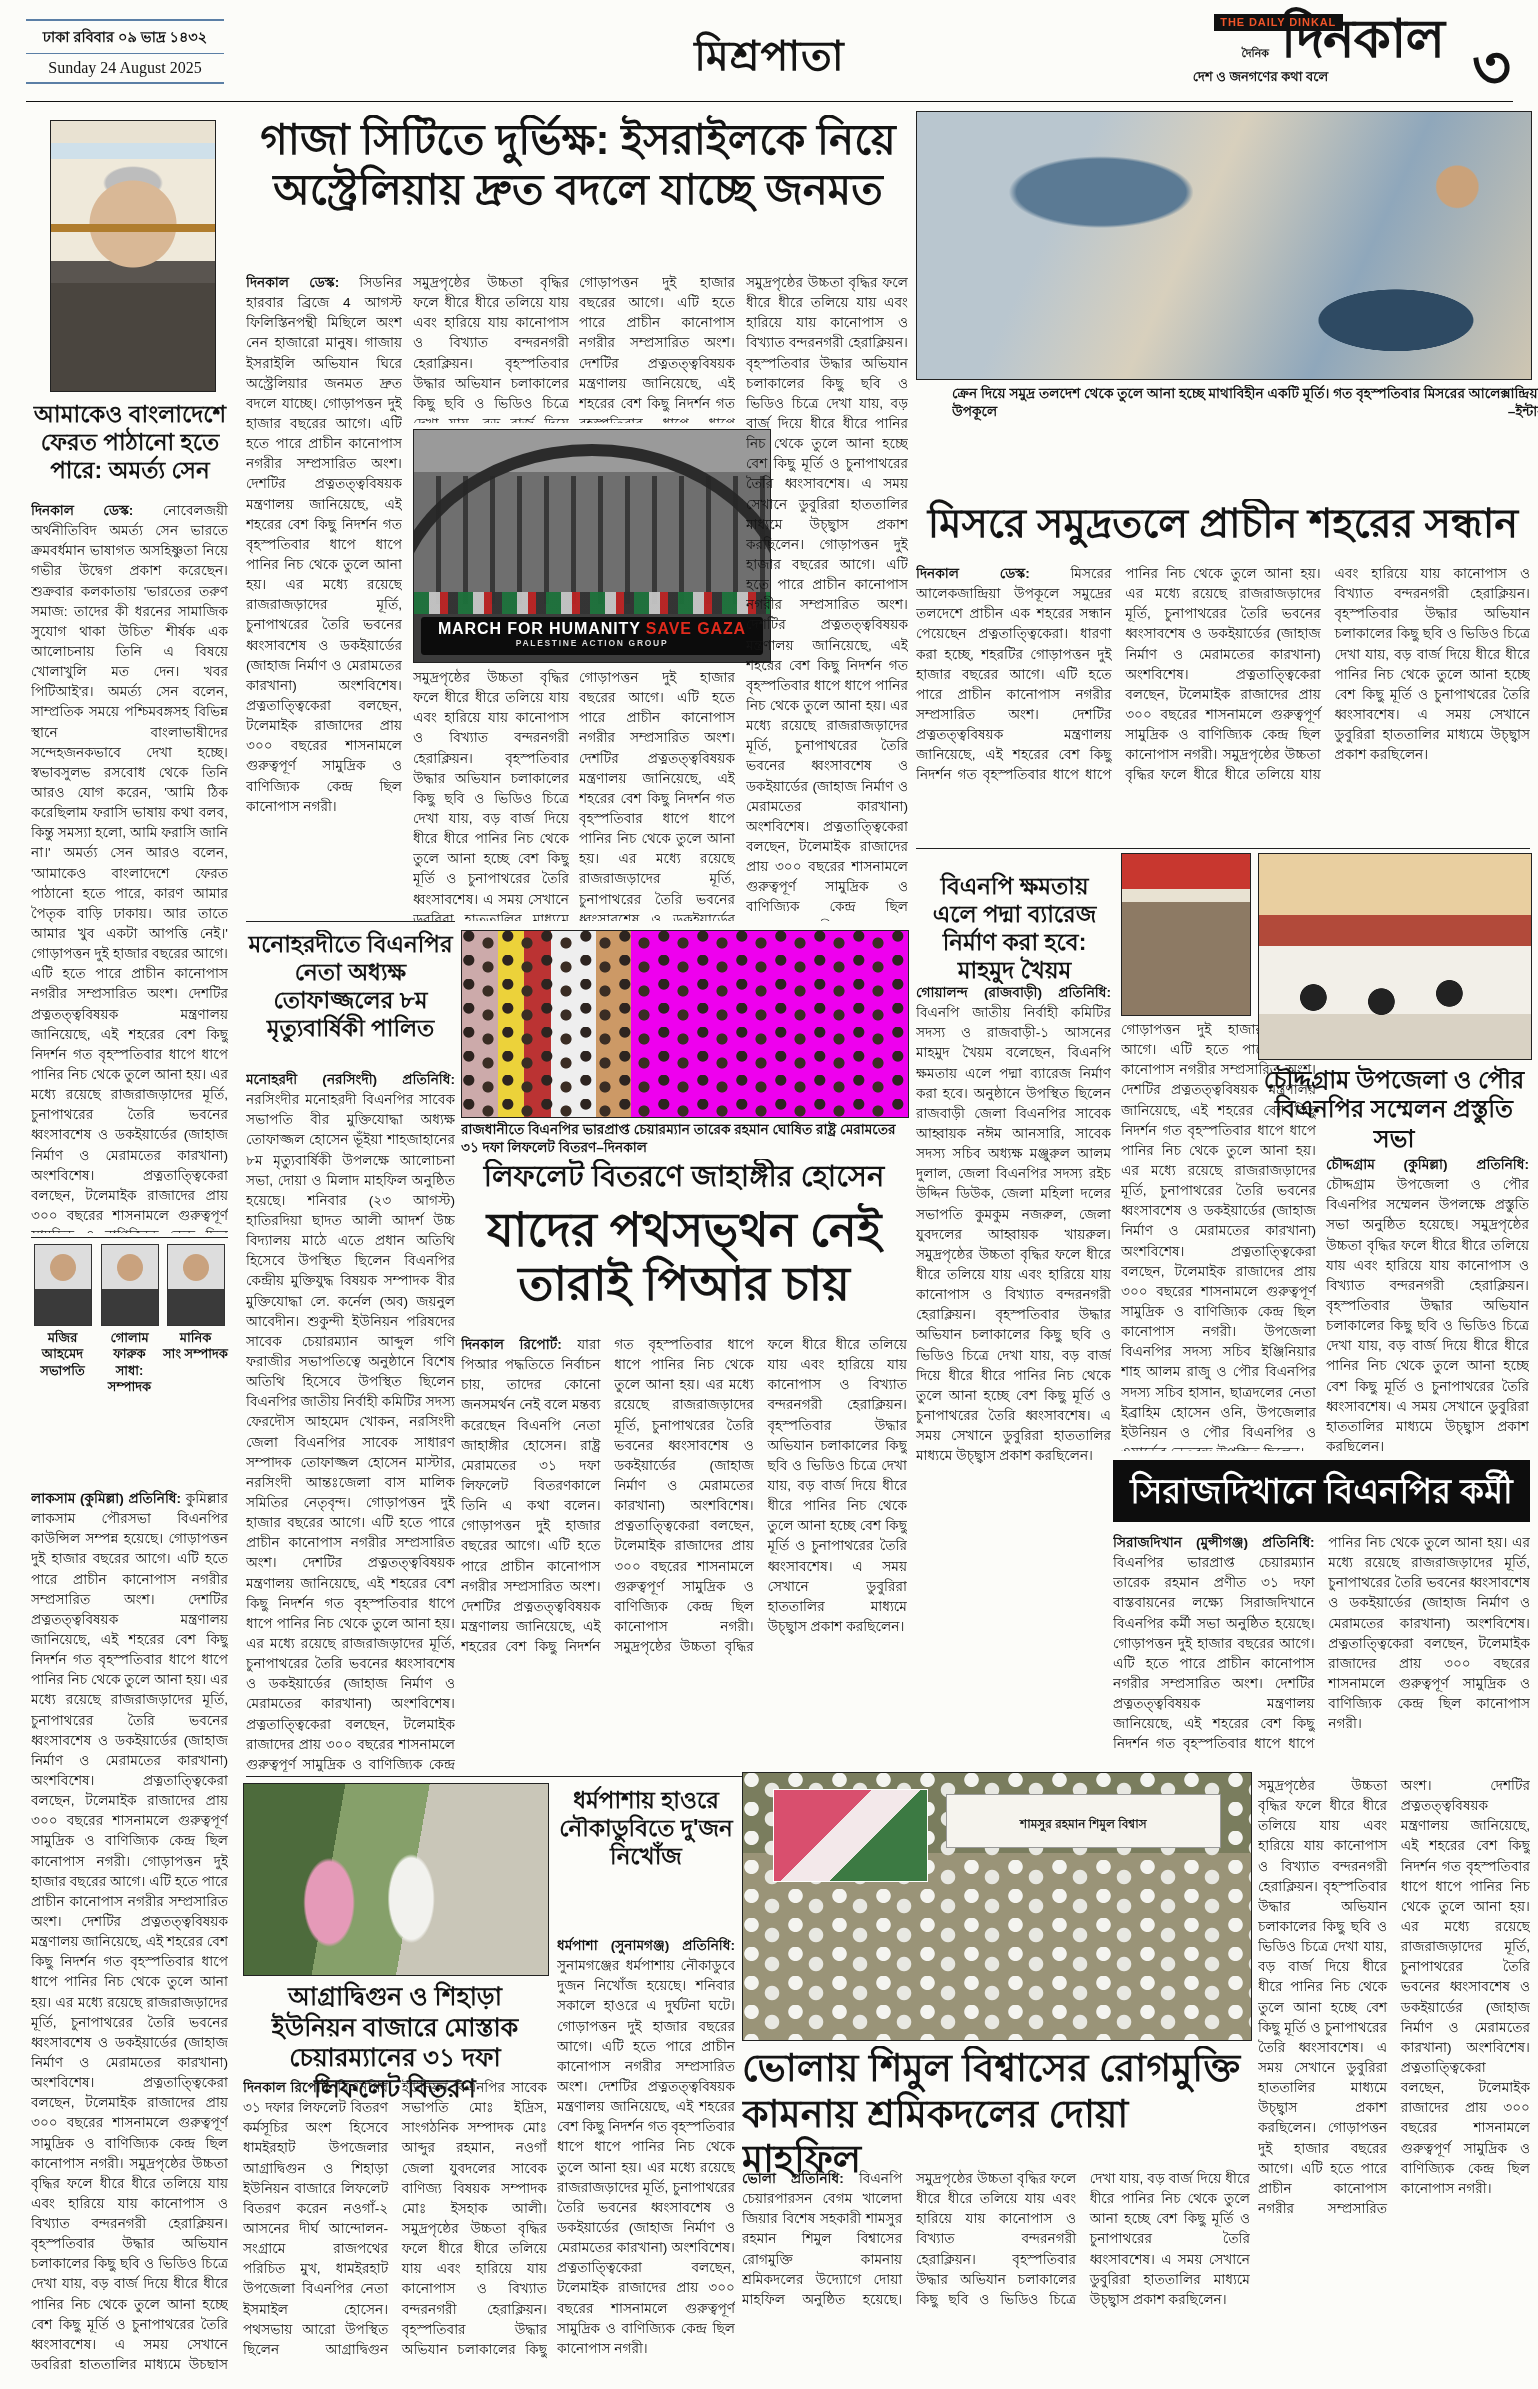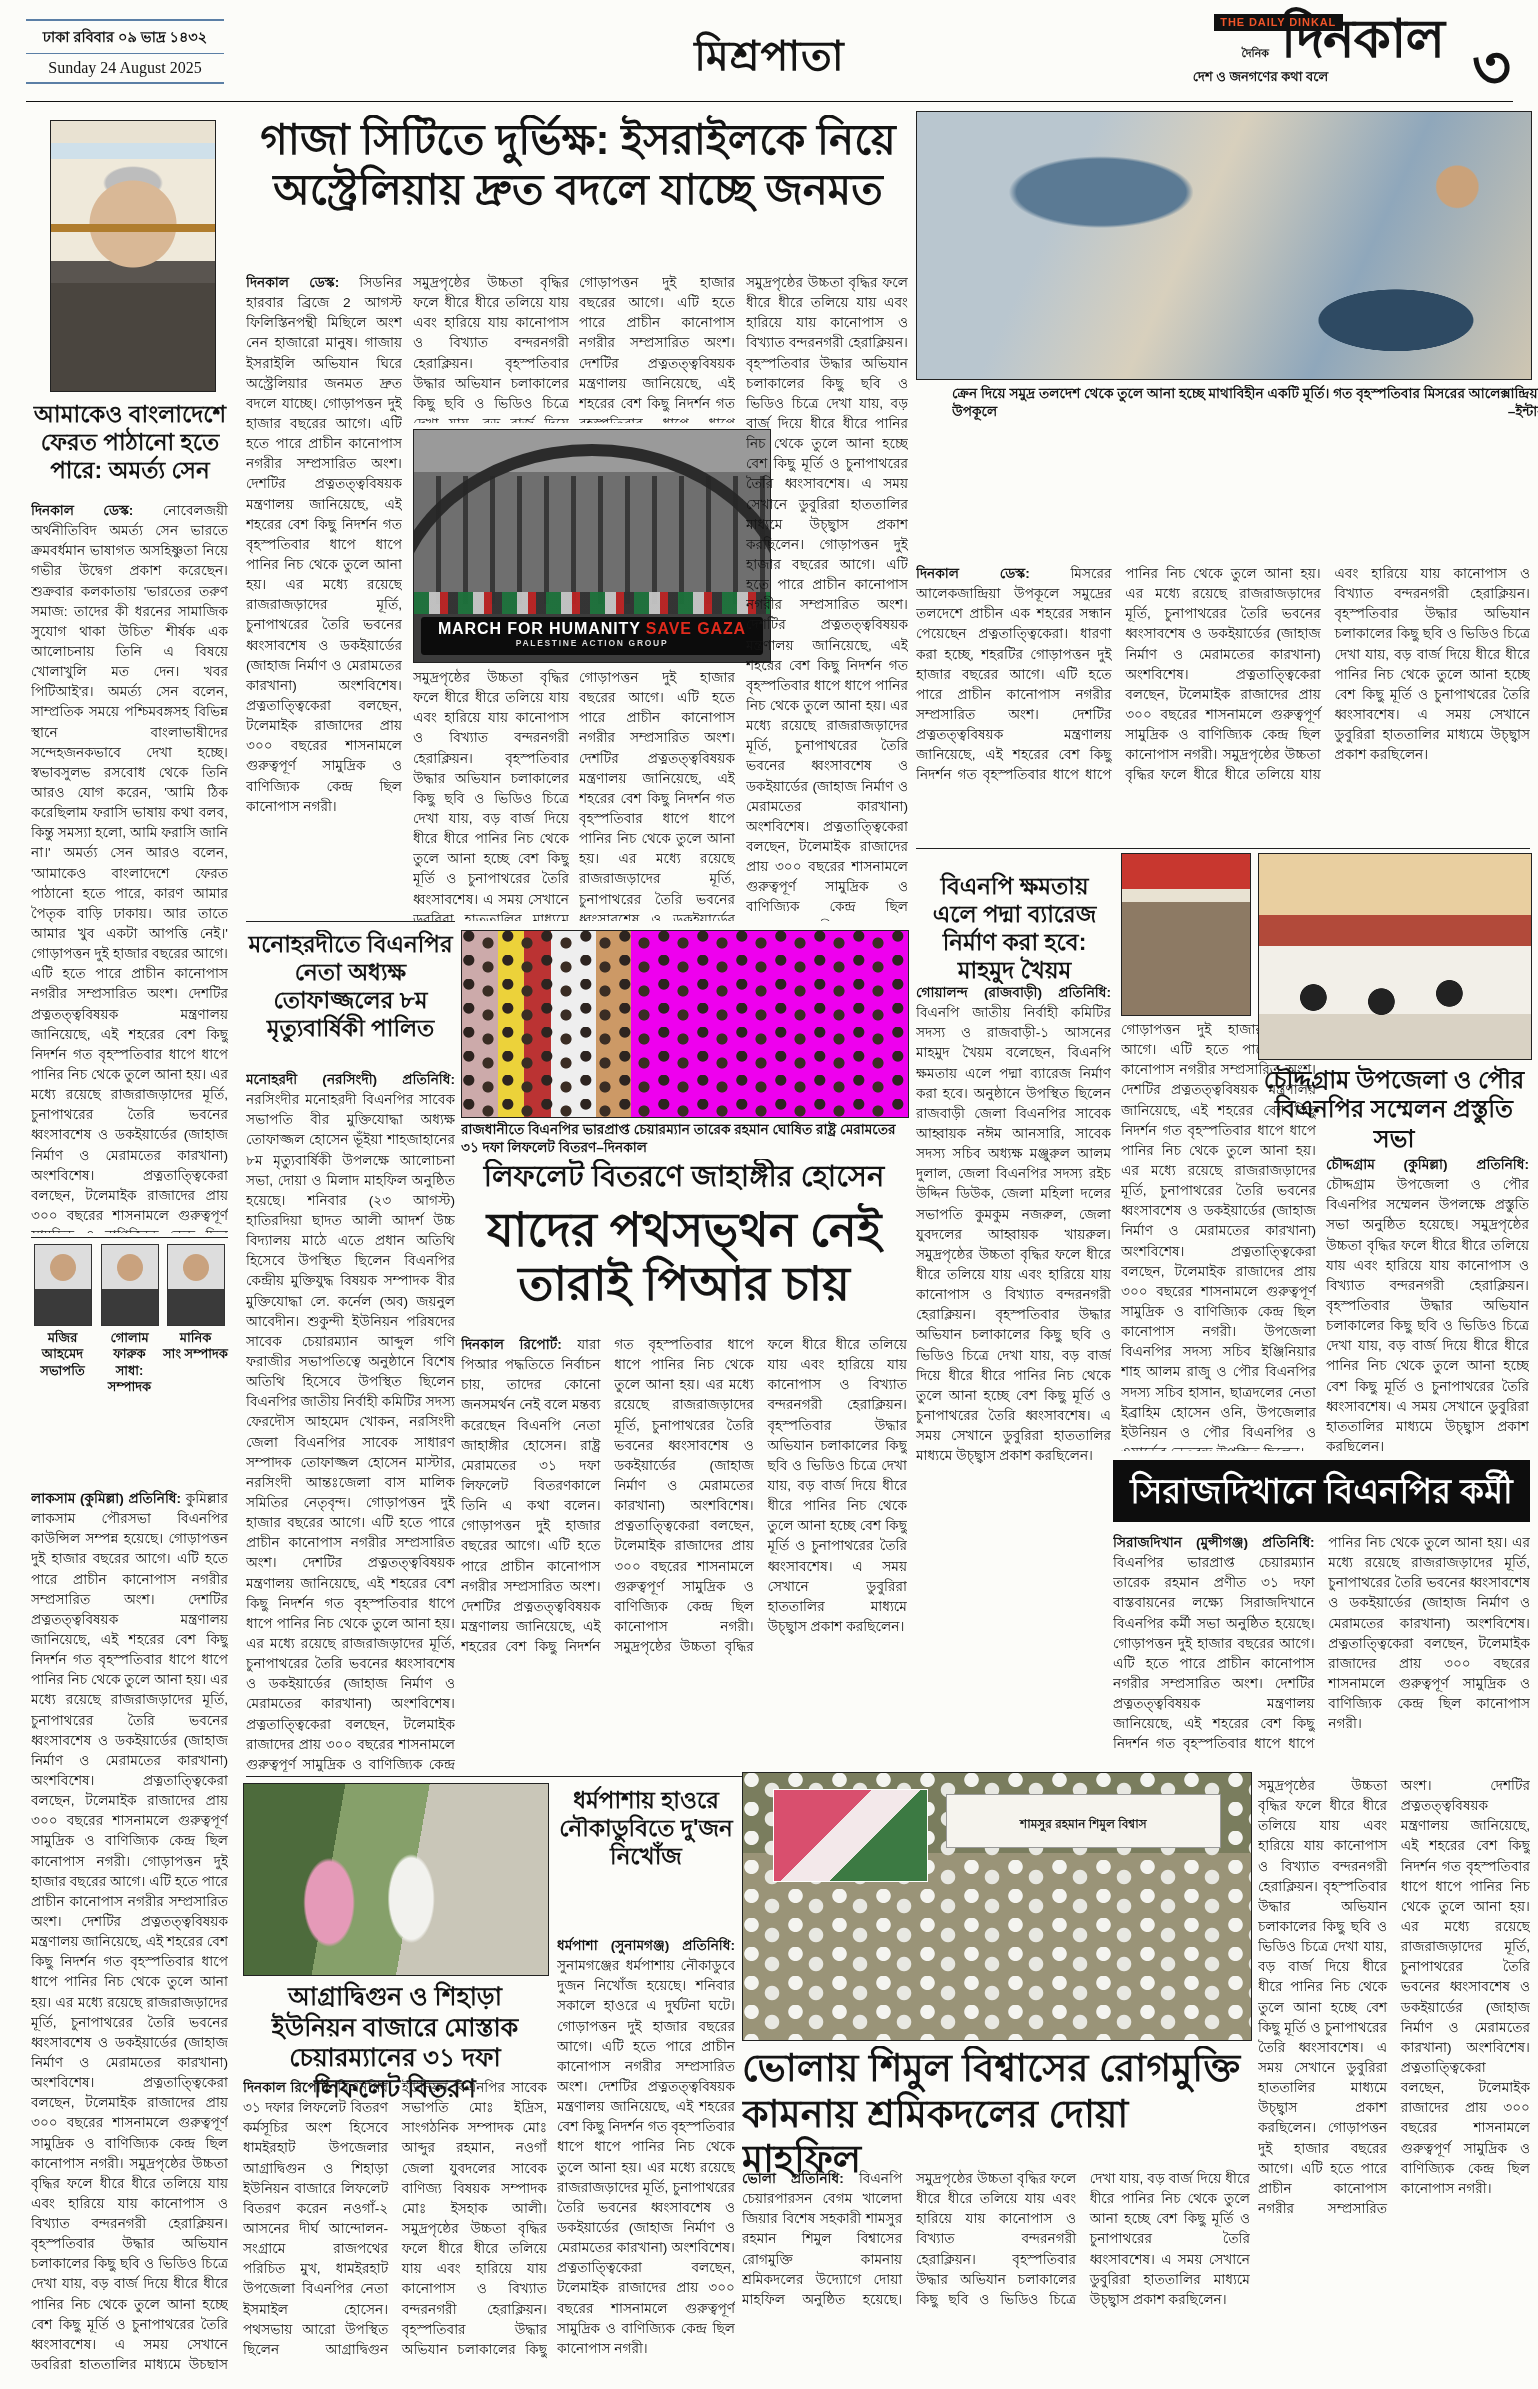--- a/index.html
+++ b/index.html
@@ -196,21 +196,21 @@
   <div class="abs bt" id="lk-body">
     <span class="dl">লাকসাম (কুমিল্লা) প্রতিনিধি:</span>
     <span>কুমিল্লার লাকসাম পৌরসভা বিএনপির কাউন্সিল সম্পন্ন হয়েছে।</span>
     <span> গোড়াপত্তন দুই হাজার বছরের আগে। এটি হতে পারে প্রাচীন কানোপাস নগরীর সম্প্রসারিত অংশ। দেশটির প্রত্নতত্ত্ববিষয়ক মন্ত্রণালয় জানিয়েছে, এই শহরের বেশ কিছু নিদর্শন গত বৃহস্পতিবার ধাপে ধাপে পানির নিচ থেকে তুলে আনা হয়। এর মধ্যে রয়েছে রাজরাজড়াদের মূর্তি, চুনাপাথরের তৈরি ভবনের ধ্বংসাবশেষ ও ডকইয়ার্ডের (জাহাজ নির্মাণ ও মেরামতের কারখানা) অংশবিশেষ। প্রত্নতাত্ত্বিকেরা বলছেন, টলেমাইক রাজাদের প্রায় ৩০০ বছরের শাসনামলে গুরুত্বপূর্ণ সামুদ্রিক ও বাণিজ্যিক কেন্দ্র ছিল কানোপাস নগরী। গোড়াপত্তন দুই হাজার বছরের আগে। এটি হতে পারে প্রাচীন কানোপাস নগরীর সম্প্রসারিত অংশ। দেশটির প্রত্নতত্ত্ববিষয়ক মন্ত্রণালয় জানিয়েছে, এই শহরের বেশ কিছু নিদর্শন গত বৃহস্পতিবার ধাপে ধাপে পানির নিচ থেকে তুলে আনা হয়। এর মধ্যে রয়েছে রাজরাজড়াদের মূর্তি, চুনাপাথরের তৈরি ভবনের ধ্বংসাবশেষ ও ডকইয়ার্ডের (জাহাজ নির্মাণ ও মেরামতের কারখানা) অংশবিশেষ। প্রত্নতাত্ত্বিকেরা বলছেন, টলেমাইক রাজাদের প্রায় ৩০০ বছরের শাসনামলে গুরুত্বপূর্ণ সামুদ্রিক ও বাণিজ্যিক কেন্দ্র ছিল কানোপাস নগরী। </span>
     <span> সমুদ্রপৃষ্ঠের উচ্চতা বৃদ্ধির ফলে ধীরে ধীরে তলিয়ে যায় এবং হারিয়ে যায় কানোপাস ও বিখ্যাত বন্দরনগরী হেরাক্লিয়ন। বৃহস্পতিবার উদ্ধার অভিযান চলাকালের কিছু ছবি ও ভিডিও চিত্রে দেখা যায়, বড় বার্জ দিয়ে ধীরে ধীরে পানির নিচ থেকে তুলে আনা হচ্ছে বেশ কিছু মূর্তি ও চুনাপাথরের তৈরি ধ্বংসাবশেষ। এ সময় সেখানে ডুবুরিরা হাততালির মাধ্যমে উচ্ছ্বাস প্রকাশ করছিলেন। </span>
   </div>
 
   <div class="abs hc" id="gz-head">গাজা সিটিতে দুর্ভিক্ষ: ইসরাইলকে নিয়ে অস্ট্রেলিয়ায় দ্রুত বদলে যাচ্ছে জনমত</div>
   <div class="abs bt" id="gz-c1">
     <span class="dl">দিনকাল ডেস্ক:</span>
-    <span>সিডনির হারবার ব্রিজে 2 আগস্ট ফিলিস্তিনপন্থী মিছিলে অংশ নেন হাজারো মানুষ। গাজায় ইসরাইলি অভিযান ঘিরে অস্ট্রেলিয়ার জনমত দ্রুত বদলে যাচ্ছে।</span>
+    <span>সিডনির হারবার ব্রিজে 4 আগস্ট ফিলিস্তিনপন্থী মিছিলে অংশ নেন হাজারো মানুষ। গাজায় ইসরাইলি অভিযান ঘিরে অস্ট্রেলিয়ার জনমত দ্রুত বদলে যাচ্ছে।</span>
     <span> গোড়াপত্তন দুই হাজার বছরের আগে। এটি হতে পারে প্রাচীন কানোপাস নগরীর সম্প্রসারিত অংশ। দেশটির প্রত্নতত্ত্ববিষয়ক মন্ত্রণালয় জানিয়েছে, এই শহরের বেশ কিছু নিদর্শন গত বৃহস্পতিবার ধাপে ধাপে পানির নিচ থেকে তুলে আনা হয়। এর মধ্যে রয়েছে রাজরাজড়াদের মূর্তি, চুনাপাথরের তৈরি ভবনের ধ্বংসাবশেষ ও ডকইয়ার্ডের (জাহাজ নির্মাণ ও মেরামতের কারখানা) অংশবিশেষ। প্রত্নতাত্ত্বিকেরা বলছেন, টলেমাইক রাজাদের প্রায় ৩০০ বছরের শাসনামলে গুরুত্বপূর্ণ সামুদ্রিক ও বাণিজ্যিক কেন্দ্র ছিল কানোপাস নগরী। </span>
   </div>
   <div class="abs bt" id="gz-c2a"><span> সমুদ্রপৃষ্ঠের উচ্চতা বৃদ্ধির ফলে ধীরে ধীরে তলিয়ে যায় এবং হারিয়ে যায় কানোপাস ও বিখ্যাত বন্দরনগরী হেরাক্লিয়ন। বৃহস্পতিবার উদ্ধার অভিযান চলাকালের কিছু ছবি ও ভিডিও চিত্রে দেখা যায়, বড় বার্জ দিয়ে ধীরে ধীরে পানির নিচ থেকে তুলে আনা হচ্ছে বেশ কিছু মূর্তি ও চুনাপাথরের তৈরি ধ্বংসাবশেষ। এ সময় সেখানে ডুবুরিরা হাততালির মাধ্যমে উচ্ছ্বাস প্রকাশ করছিলেন। </span></div>
   <div class="abs bt" id="gz-c3a"><span> গোড়াপত্তন দুই হাজার বছরের আগে। এটি হতে পারে প্রাচীন কানোপাস নগরীর সম্প্রসারিত অংশ। দেশটির প্রত্নতত্ত্ববিষয়ক মন্ত্রণালয় জানিয়েছে, এই শহরের বেশ কিছু নিদর্শন গত বৃহস্পতিবার ধাপে ধাপে পানির নিচ থেকে তুলে আনা হয়। এর মধ্যে রয়েছে রাজরাজড়াদের মূর্তি, চুনাপাথরের তৈরি ভবনের ধ্বংসাবশেষ ও ডকইয়ার্ডের (জাহাজ নির্মাণ ও মেরামতের কারখানা) অংশবিশেষ। প্রত্নতাত্ত্বিকেরা বলছেন, টলেমাইক রাজাদের প্রায় ৩০০ বছরের শাসনামলে গুরুত্বপূর্ণ সামুদ্রিক ও বাণিজ্যিক কেন্দ্র ছিল কানোপাস নগরী। </span></div>
 
   <div class="abs photo" id="gz-photo">
     <div class="arch"></div>
     <div class="truss"></div>
     <div class="flags"></div>
     <div class="banner">
@@ -221,20 +221,21 @@
 
   <div class="abs bt" id="gz-c2b"><span> সমুদ্রপৃষ্ঠের উচ্চতা বৃদ্ধির ফলে ধীরে ধীরে তলিয়ে যায় এবং হারিয়ে যায় কানোপাস ও বিখ্যাত বন্দরনগরী হেরাক্লিয়ন। বৃহস্পতিবার উদ্ধার অভিযান চলাকালের কিছু ছবি ও ভিডিও চিত্রে দেখা যায়, বড় বার্জ দিয়ে ধীরে ধীরে পানির নিচ থেকে তুলে আনা হচ্ছে বেশ কিছু মূর্তি ও চুনাপাথরের তৈরি ধ্বংসাবশেষ। এ সময় সেখানে ডুবুরিরা হাততালির মাধ্যমে উচ্ছ্বাস প্রকাশ করছিলেন। </span></div>
   <div class="abs bt" id="gz-c3b"><span> গোড়াপত্তন দুই হাজার বছরের আগে। এটি হতে পারে প্রাচীন কানোপাস নগরীর সম্প্রসারিত অংশ। দেশটির প্রত্নতত্ত্ববিষয়ক মন্ত্রণালয় জানিয়েছে, এই শহরের বেশ কিছু নিদর্শন গত বৃহস্পতিবার ধাপে ধাপে পানির নিচ থেকে তুলে আনা হয়। এর মধ্যে রয়েছে রাজরাজড়াদের মূর্তি, চুনাপাথরের তৈরি ভবনের ধ্বংসাবশেষ ও ডকইয়ার্ডের (জাহাজ নির্মাণ ও মেরামতের কারখানা) অংশবিশেষ। প্রত্নতাত্ত্বিকেরা বলছেন, টলেমাইক রাজাদের প্রায় ৩০০ বছরের শাসনামলে গুরুত্বপূর্ণ সামুদ্রিক ও বাণিজ্যিক কেন্দ্র ছিল কানোপাস নগরী। </span></div>
   <div class="abs bt" id="gz-c4"><span> সমুদ্রপৃষ্ঠের উচ্চতা বৃদ্ধির ফলে ধীরে ধীরে তলিয়ে যায় এবং হারিয়ে যায় কানোপাস ও বিখ্যাত বন্দরনগরী হেরাক্লিয়ন। বৃহস্পতিবার উদ্ধার অভিযান চলাকালের কিছু ছবি ও ভিডিও চিত্রে দেখা যায়, বড় বার্জ দিয়ে ধীরে ধীরে পানির নিচ থেকে তুলে আনা হচ্ছে বেশ কিছু মূর্তি ও চুনাপাথরের তৈরি ধ্বংসাবশেষ। এ সময় সেখানে ডুবুরিরা হাততালির মাধ্যমে উচ্ছ্বাস প্রকাশ করছিলেন। </span><span> গোড়াপত্তন দুই হাজার বছরের আগে। এটি হতে পারে প্রাচীন কানোপাস নগরীর সম্প্রসারিত অংশ। দেশটির প্রত্নতত্ত্ববিষয়ক মন্ত্রণালয় জানিয়েছে, এই শহরের বেশ কিছু নিদর্শন গত বৃহস্পতিবার ধাপে ধাপে পানির নিচ থেকে তুলে আনা হয়। এর মধ্যে রয়েছে রাজরাজড়াদের মূর্তি, চুনাপাথরের তৈরি ভবনের ধ্বংসাবশেষ ও ডকইয়ার্ডের (জাহাজ নির্মাণ ও মেরামতের কারখানা) অংশবিশেষ। প্রত্নতাত্ত্বিকেরা বলছেন, টলেমাইক রাজাদের প্রায় ৩০০ বছরের শাসনামলে গুরুত্বপূর্ণ সামুদ্রিক ও বাণিজ্যিক কেন্দ্র ছিল কানোপাস নগরী। </span></div>
 
   <div class="abs photo" id="eg-photo"></div>
   <div class="abs cap" id="eg-cap">
     <span>ক্রেন দিয়ে সমুদ্র তলদেশ থেকে তুলে আনা হচ্ছে মাথাবিহীন একটি মূর্তি। গত বৃহস্পতিবার মিসরের আলেক্সান্দ্রিয়া উপকূলে</span>
     <span class="credit">–ইন্টারনেট</span>
   </div>
+  <div class="abs hc" id="eg-head">মিসরে সমুদ্রতলে প্রাচীন শহরের সন্ধান</div>
   <div class="abs bt cols3" id="eg-body">
     <span class="dl">দিনকাল ডেস্ক:</span>
     <span>মিসরের আলেকজান্দ্রিয়া উপকূলে সমুদ্রের তলদেশে প্রাচীন এক শহরের সন্ধান পেয়েছেন প্রত্নতাত্ত্বিকেরা। ধারণা করা হচ্ছে, শহরটির</span>
     <span> গোড়াপত্তন দুই হাজার বছরের আগে। এটি হতে পারে প্রাচীন কানোপাস নগরীর সম্প্রসারিত অংশ। দেশটির প্রত্নতত্ত্ববিষয়ক মন্ত্রণালয় জানিয়েছে, এই শহরের বেশ কিছু নিদর্শন গত বৃহস্পতিবার ধাপে ধাপে পানির নিচ থেকে তুলে আনা হয়। এর মধ্যে রয়েছে রাজরাজড়াদের মূর্তি, চুনাপাথরের তৈরি ভবনের ধ্বংসাবশেষ ও ডকইয়ার্ডের (জাহাজ নির্মাণ ও মেরামতের কারখানা) অংশবিশেষ। প্রত্নতাত্ত্বিকেরা বলছেন, টলেমাইক রাজাদের প্রায় ৩০০ বছরের শাসনামলে গুরুত্বপূর্ণ সামুদ্রিক ও বাণিজ্যিক কেন্দ্র ছিল কানোপাস নগরী। </span>
     <span> সমুদ্রপৃষ্ঠের উচ্চতা বৃদ্ধির ফলে ধীরে ধীরে তলিয়ে যায় এবং হারিয়ে যায় কানোপাস ও বিখ্যাত বন্দরনগরী হেরাক্লিয়ন। বৃহস্পতিবার উদ্ধার অভিযান চলাকালের কিছু ছবি ও ভিডিও চিত্রে দেখা যায়, বড় বার্জ দিয়ে ধীরে ধীরে পানির নিচ থেকে তুলে আনা হচ্ছে বেশ কিছু মূর্তি ও চুনাপাথরের তৈরি ধ্বংসাবশেষ। এ সময় সেখানে ডুবুরিরা হাততালির মাধ্যমে উচ্ছ্বাস প্রকাশ করছিলেন। </span>
   </div>
 
   <div class="abs rule" id="mn-rule"></div>
   <div class="abs hc" id="mn-head">মনোহরদীতে বিএনপির নেতা অধ্যক্ষ তোফাজ্জলের ৮ম মৃত্যুবার্ষিকী পালিত</div>
   <div class="abs bt" id="mn-body">

